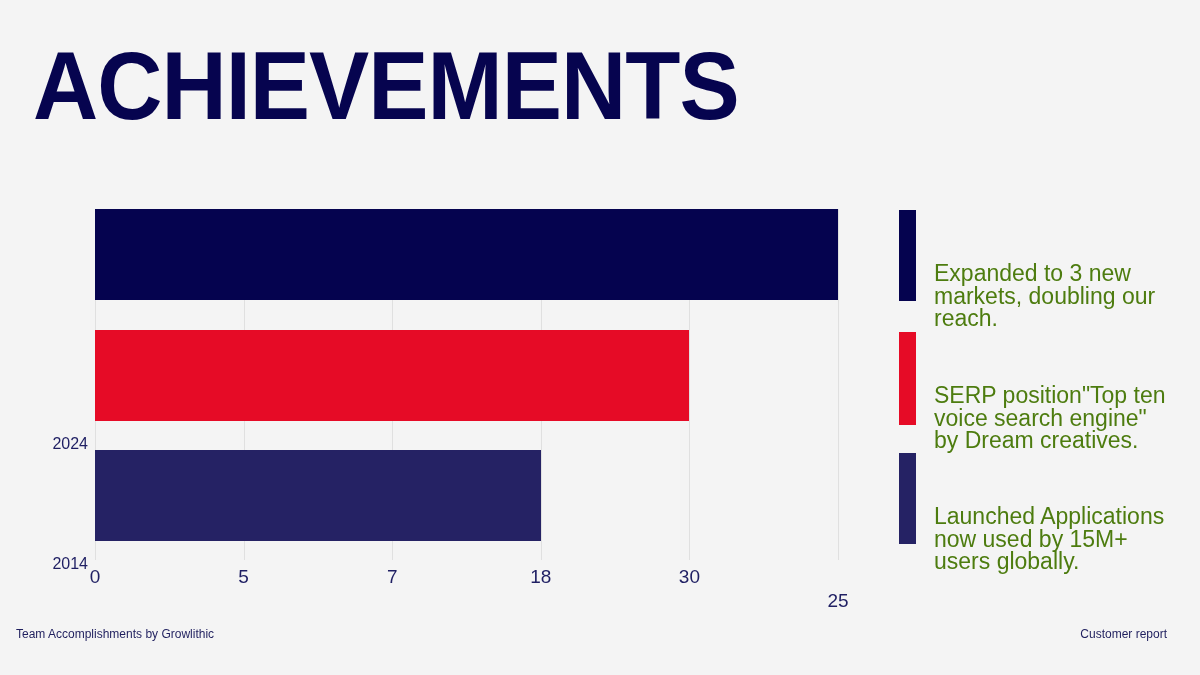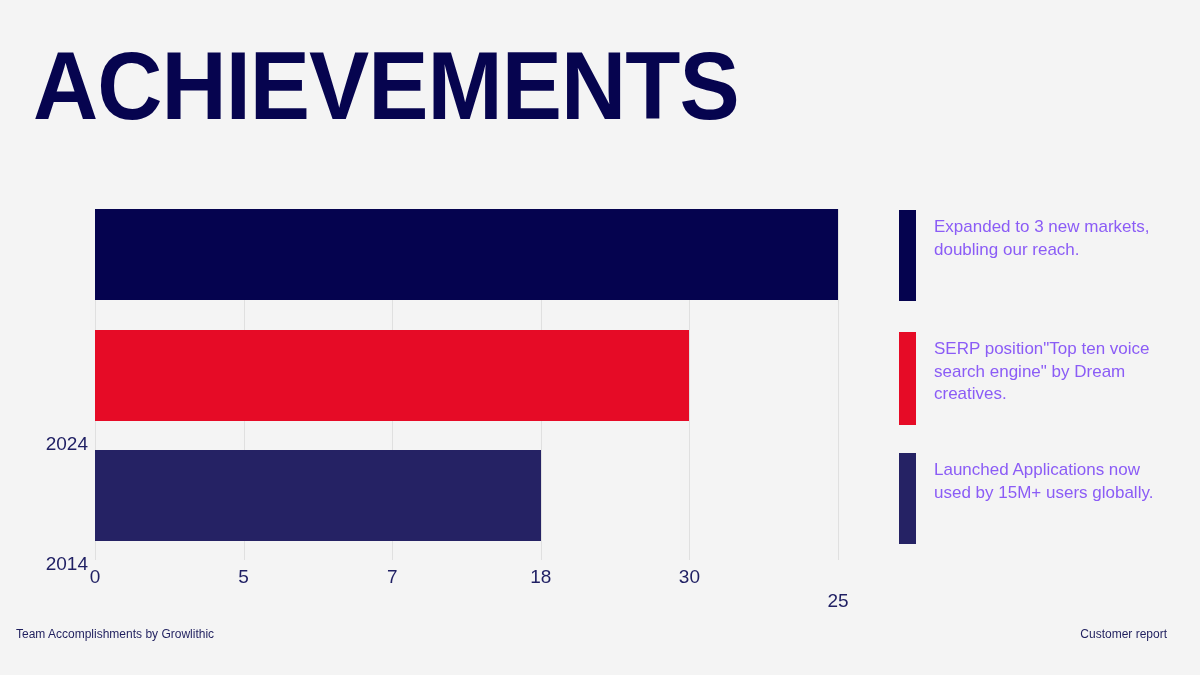--- a/index.html
+++ b/index.html
@@ -81,21 +81,21 @@
     left: 0;
     top: 0;
     height: 91px;
   }
 
   .y-tick-label {
     position: absolute;
     right: 0;
     width: 72px;
     text-align: right;
-    font-size: 19px;
+    font-size: 16px;
     line-height: 20px;
     font-weight: 400;
     color: #1f1f63;
   }
   .ytl0 { top: 244px; }
   .ytl1 { top: 364px; }
   .ytl2 { top: 484px; }
 
   #y-axis-labels {
     position: absolute;
@@ -145,26 +145,27 @@
   .legend-swatch {
     flex: 0 0 auto;
     width: 17px;
     height: 91px;
     margin-right: 18px;
   }
   .li1 .legend-swatch { height: 93px; }
   .li2 .legend-swatch { height: 91px; }
 
   .legend-text {
-    font-size: 17px;
+    font-size: 23px;
     line-height: 22.5px;
-    color: #8b5cf6;
+    color: #4d7c0f;
     font-weight: 400;
     padding-top: 6px;
     max-width: 232px;
+    margin-top: 46px;
   }
 
   
   #footer-left {
     position: absolute;
     left: 16px;
     top: 625px;
     font-size: 12px;
     line-height: 18px;
     color: #1f1f5e;

